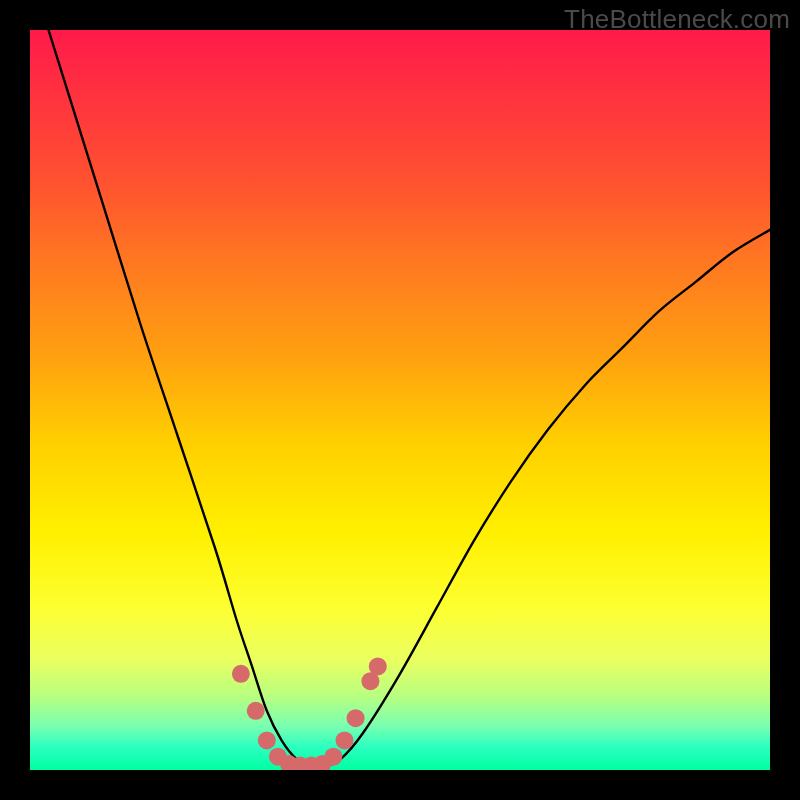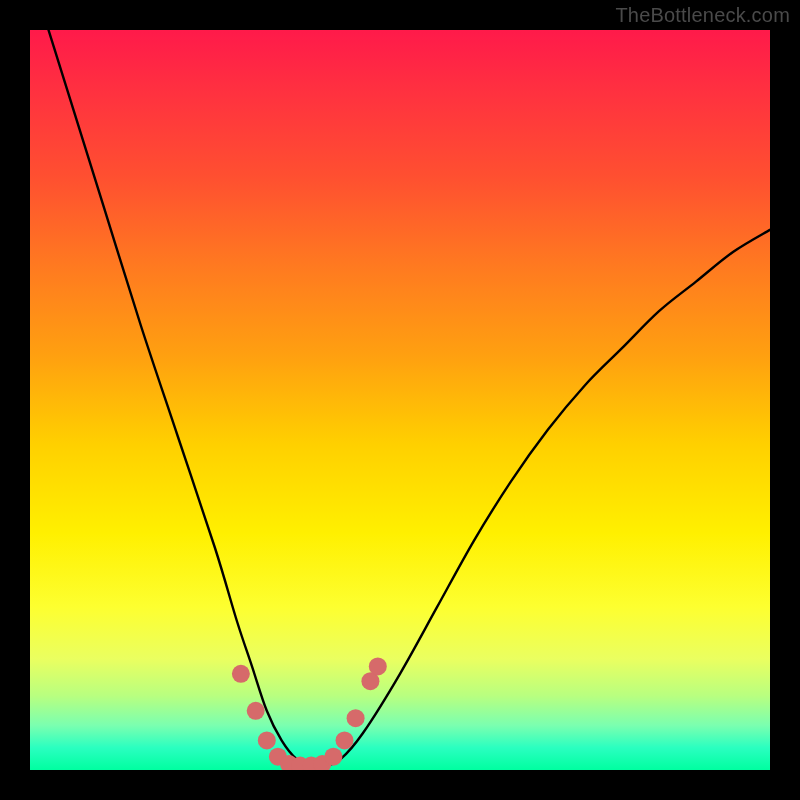--- a/index.html
+++ b/index.html
@@ -29,21 +29,21 @@
       #b8ff80 90%,
       #7affb0 94%,
       #2affc0 97%,
       #00ffa0 100%);
   }
   .watermark {
     position: absolute;
     top: 4px;
     right: 10px;
     font-family: Arial, Helvetica, sans-serif;
-    font-size: 20px;
+    font-size: 26px;
     font-weight: 400;
     color: #4a4a4a;
     letter-spacing: 0.2px;
   }
   svg.curve {
     position: absolute;
     left: 0;
     top: 0;
     width: 740px;
     height: 740px;

